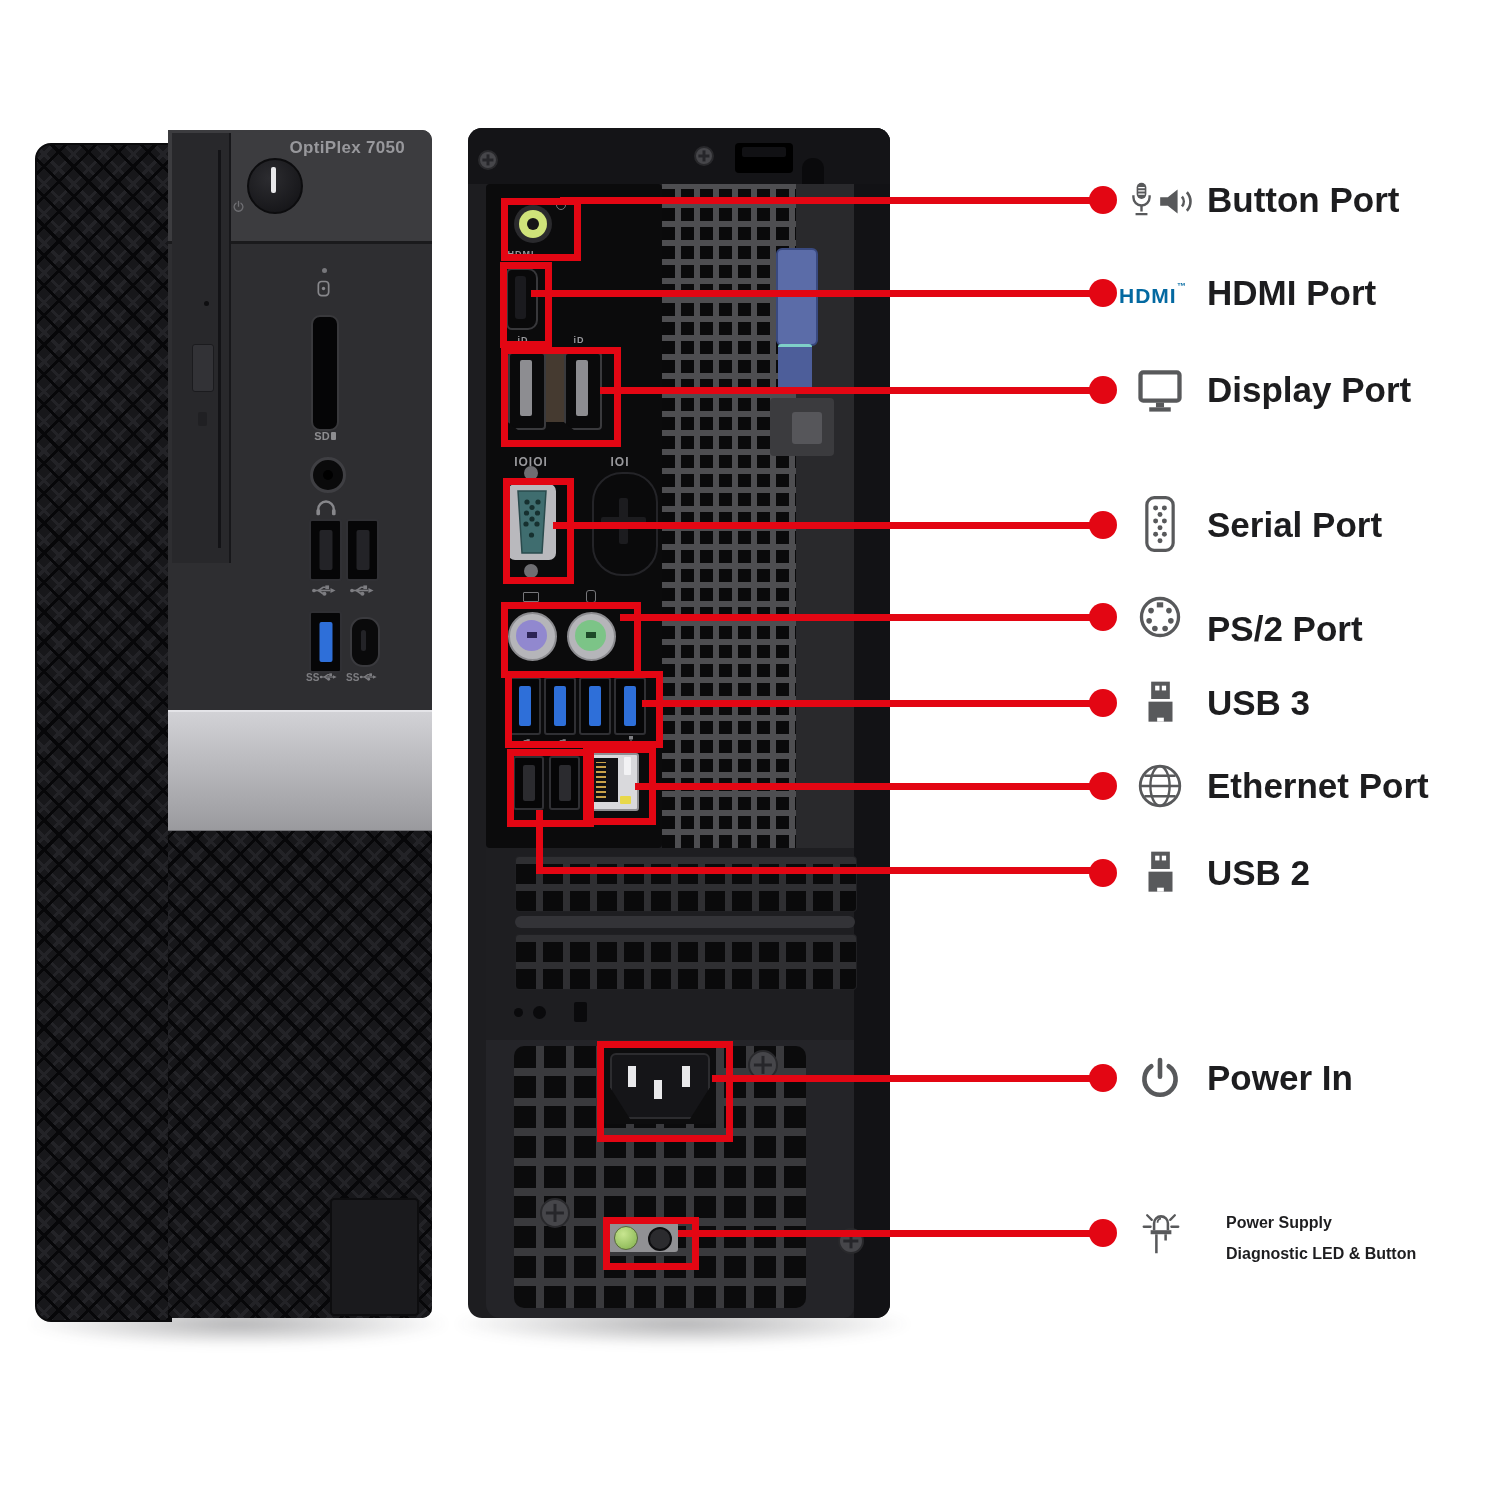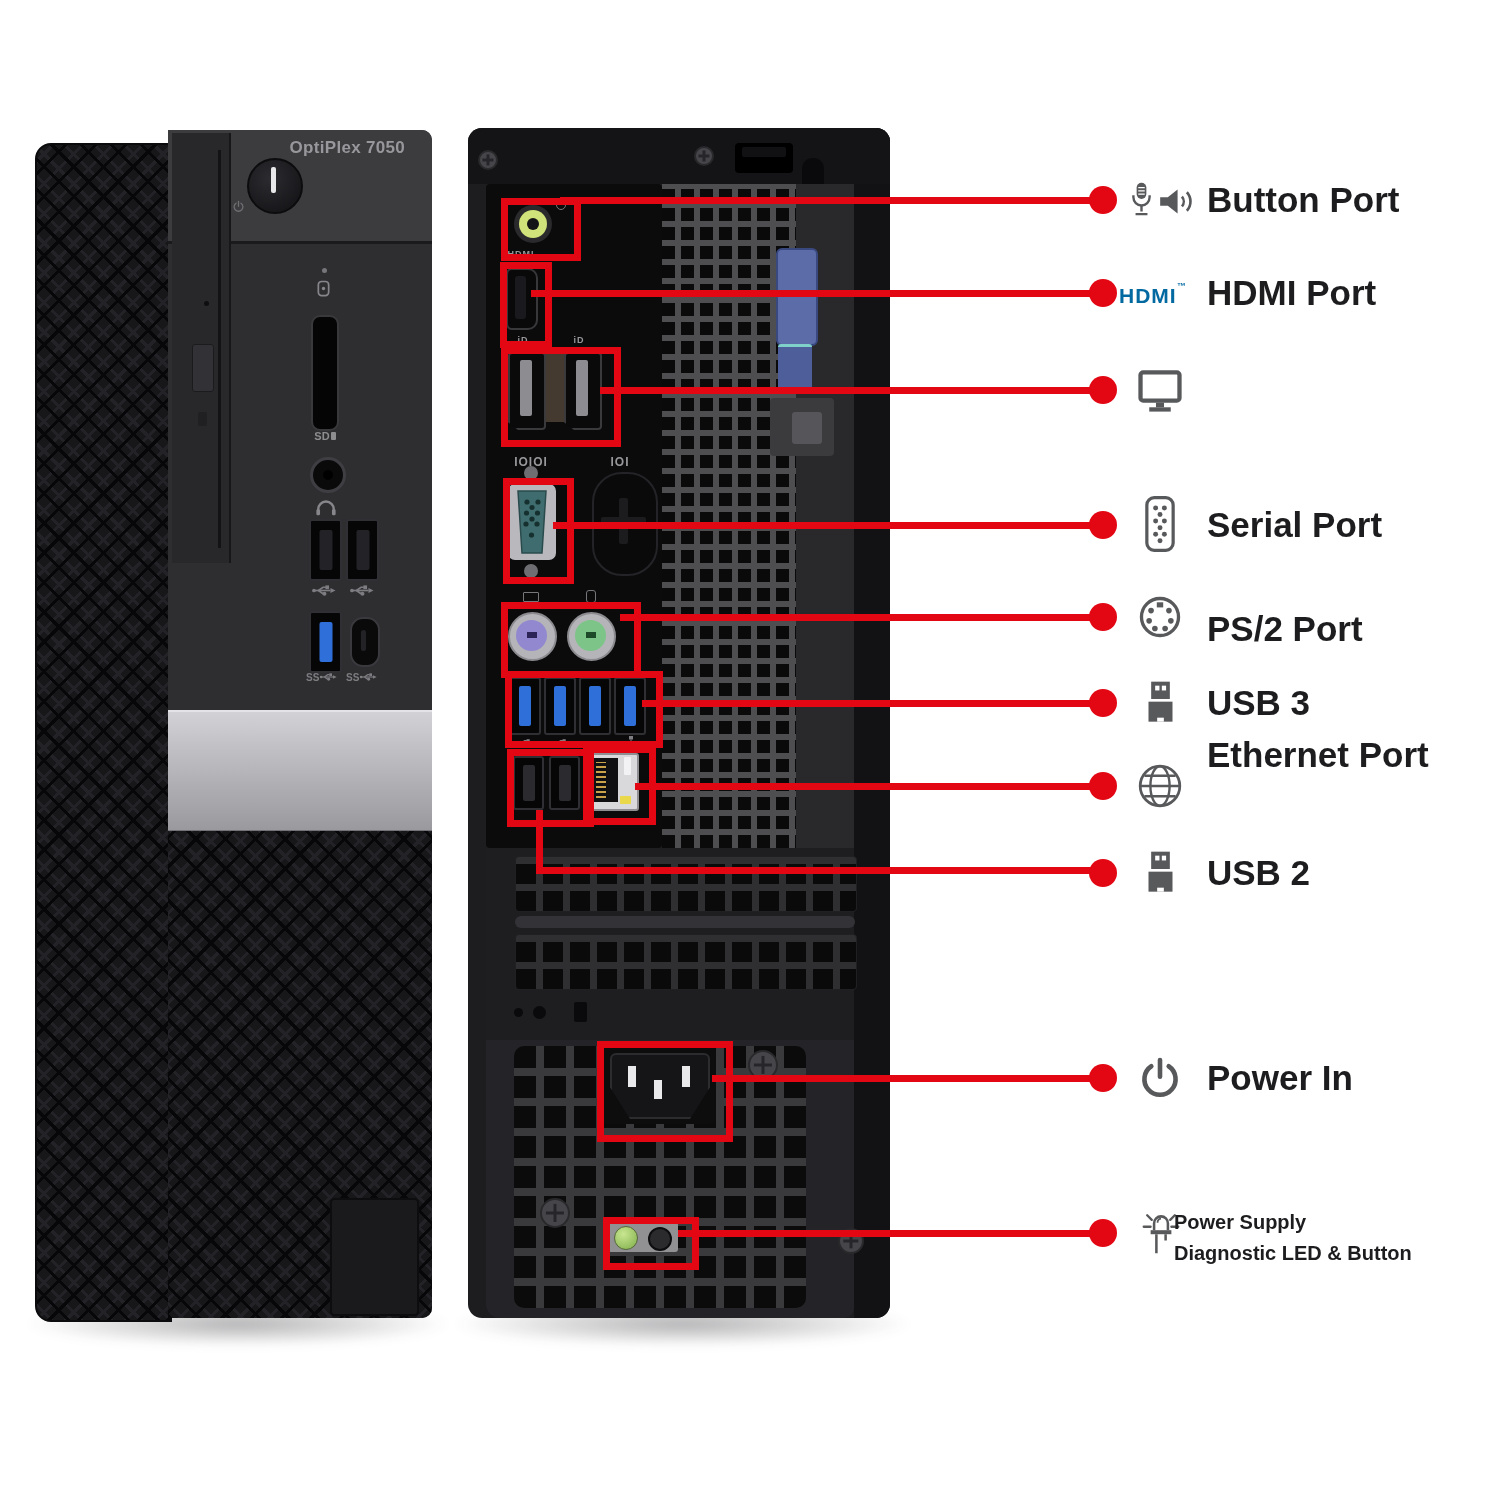--- a/index.html
+++ b/index.html
@@ -28,21 +28,21 @@
       repeating-linear-gradient(90deg,rgba(0,0,0,0) 0 22px,#3a3a3d 22px 30px),
       repeating-linear-gradient(0deg,#0b0b0c 0 22px,#3a3a3d 22px 30px);}
 
   
   .rbox{position:absolute;border:7px solid var(--red);}
   .rline{position:absolute;height:7px;background:var(--red);}
   .rline-v{position:absolute;width:7px;background:var(--red);}
   .rdot{position:absolute;width:28px;height:28px;border-radius:50%;background:var(--red);}
   .clabel{position:absolute;left:1207px;height:48px;line-height:48px;font-size:35px;
           font-weight:bold;color:var(--ink);white-space:nowrap;}
-  .clabel2{position:absolute;left:1174px;font-size:20px;line-height:31px;font-weight:bold;
+  .clabel2{position:absolute;left:1226px;font-size:16px;line-height:31px;font-weight:bold;
            color:var(--ink);white-space:nowrap;}
   .cicon{position:absolute;color:var(--icon);}
   .hdmi-logo{position:absolute;color:#0369a1;font-weight:bold;font-size:21px;letter-spacing:1px;white-space:nowrap;}
   .hdmi-logo sup{font-size:9px;vertical-align:14px;}
 
   
   .screw{position:absolute;border-radius:50%;background:#46464a;border:2px solid #29292c;}
   .screw:before,.screw:after{content:"";position:absolute;background:#26262a;left:50%;top:50%;}
   .screw:before{width:70%;height:3px;transform:translate(-50%,-50%);}
   .screw:after{width:3px;height:70%;transform:translate(-50%,-50%);}
@@ -399,40 +399,41 @@
   <div class="clabel" style="top:176px;">Button Port</div>
 
   <div class="hdmi-logo" style="left:1119px;top:281px;">
     <span>HDMI</span><sup>™</sup>
   </div>
   <div class="clabel" style="top:269px;text-align:center;">HDMI Port</div>
 
   <svg class="cicon" style="left:1137px;top:369px;width:46px;height:43px;">
       <use href="#ic-monitor"></use>
     </svg>
+  <div class="clabel" style="top:366px;">Display Port</div>
 
   <svg class="cicon" style="left:1141px;top:494px;width:38px;height:60px;">
       <use href="#ic-serial"></use>
     </svg>
   <div class="clabel" style="top:501px;">Serial Port</div>
 
   <svg class="cicon" style="left:1137px;top:594px;width:46px;height:46px;">
       <use href="#ic-ps2"></use>
     </svg>
   <div class="clabel" style="top:605px;">PS/2 Port</div>
 
   <svg class="cicon" style="left:1143px;top:679px;width:35px;height:48px;">
       <use href="#ic-usb"></use>
     </svg>
   <div class="clabel" style="top:679px;">USB 3</div>
 
   <svg class="cicon" style="left:1136px;top:762px;width:48px;height:48px;">
       <use href="#ic-globe"></use>
     </svg>
-  <div class="clabel" style="top:731px;">Ethernet Port</div>
+  <div class="clabel" style="top:762px;">Ethernet Port</div>
 
   <svg class="cicon" style="left:1143px;top:849px;width:35px;height:48px;">
       <use href="#ic-usb"></use>
     </svg>
   <div class="clabel" style="top:849px;">USB 2</div>
 
   <svg class="cicon" style="left:1137px;top:1055px;width:46px;height:46px;">
       <use href="#ic-power"></use>
     </svg>
   <div class="clabel" style="top:1054px;">Power In</div>

